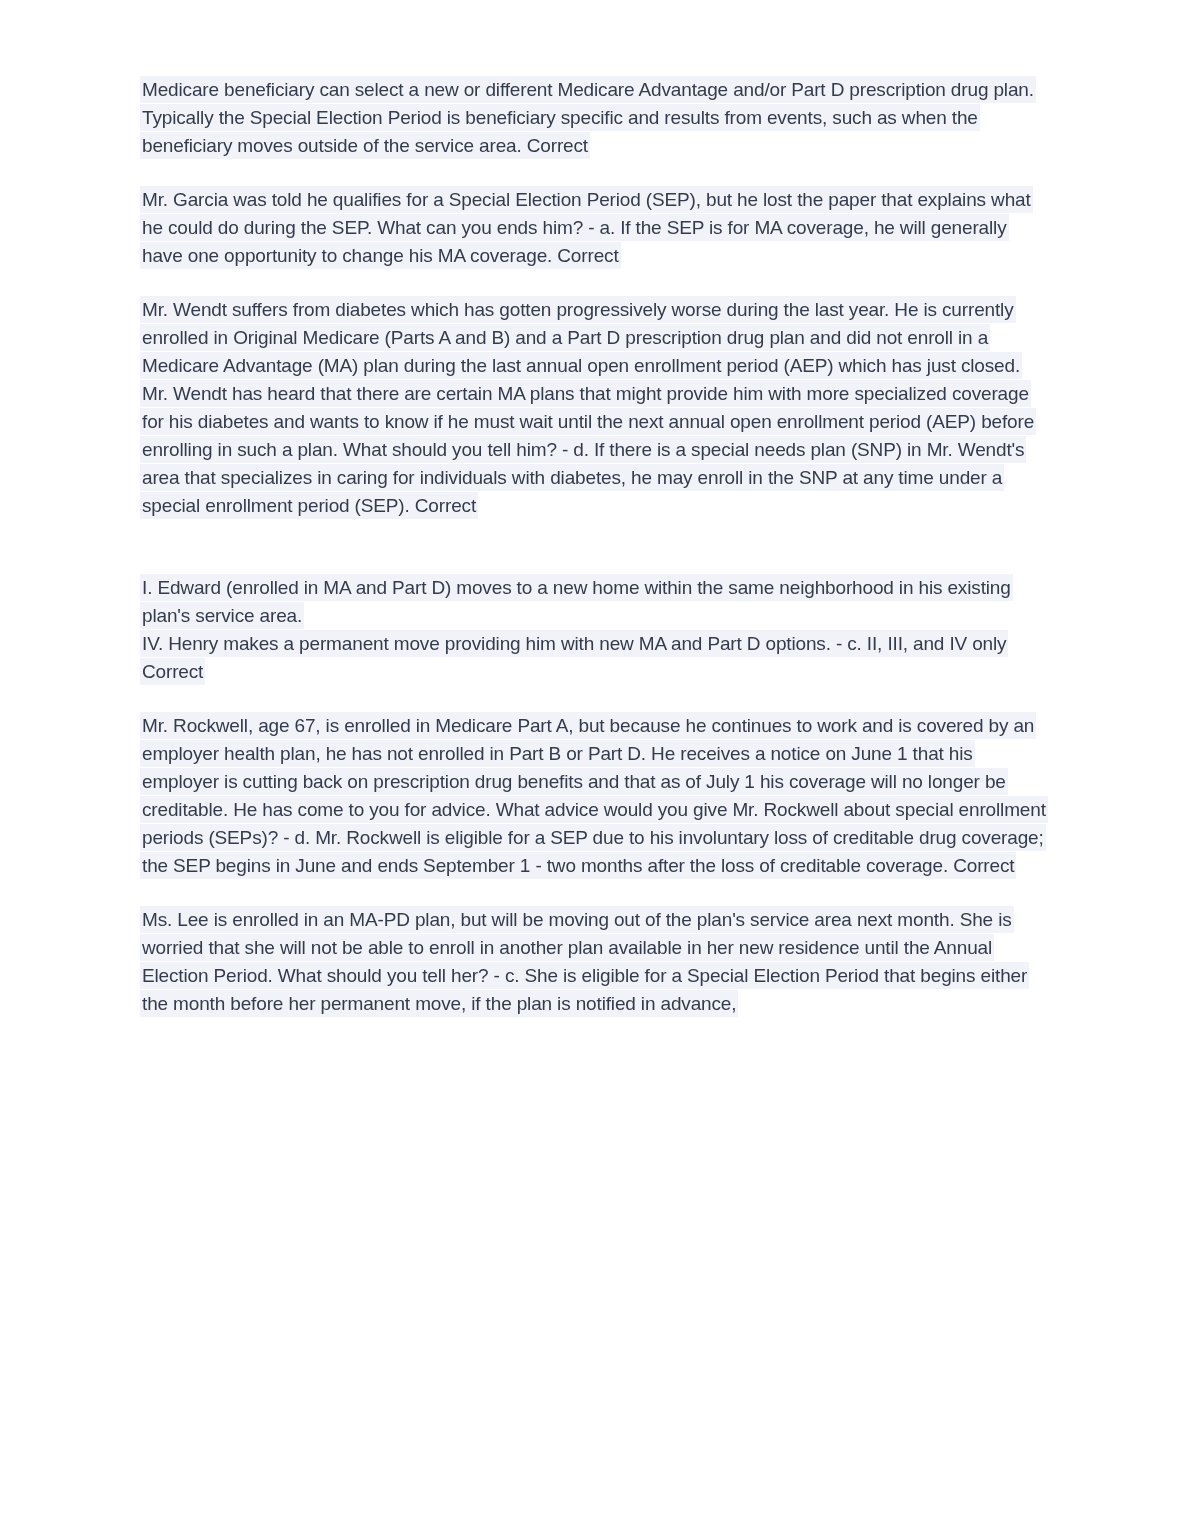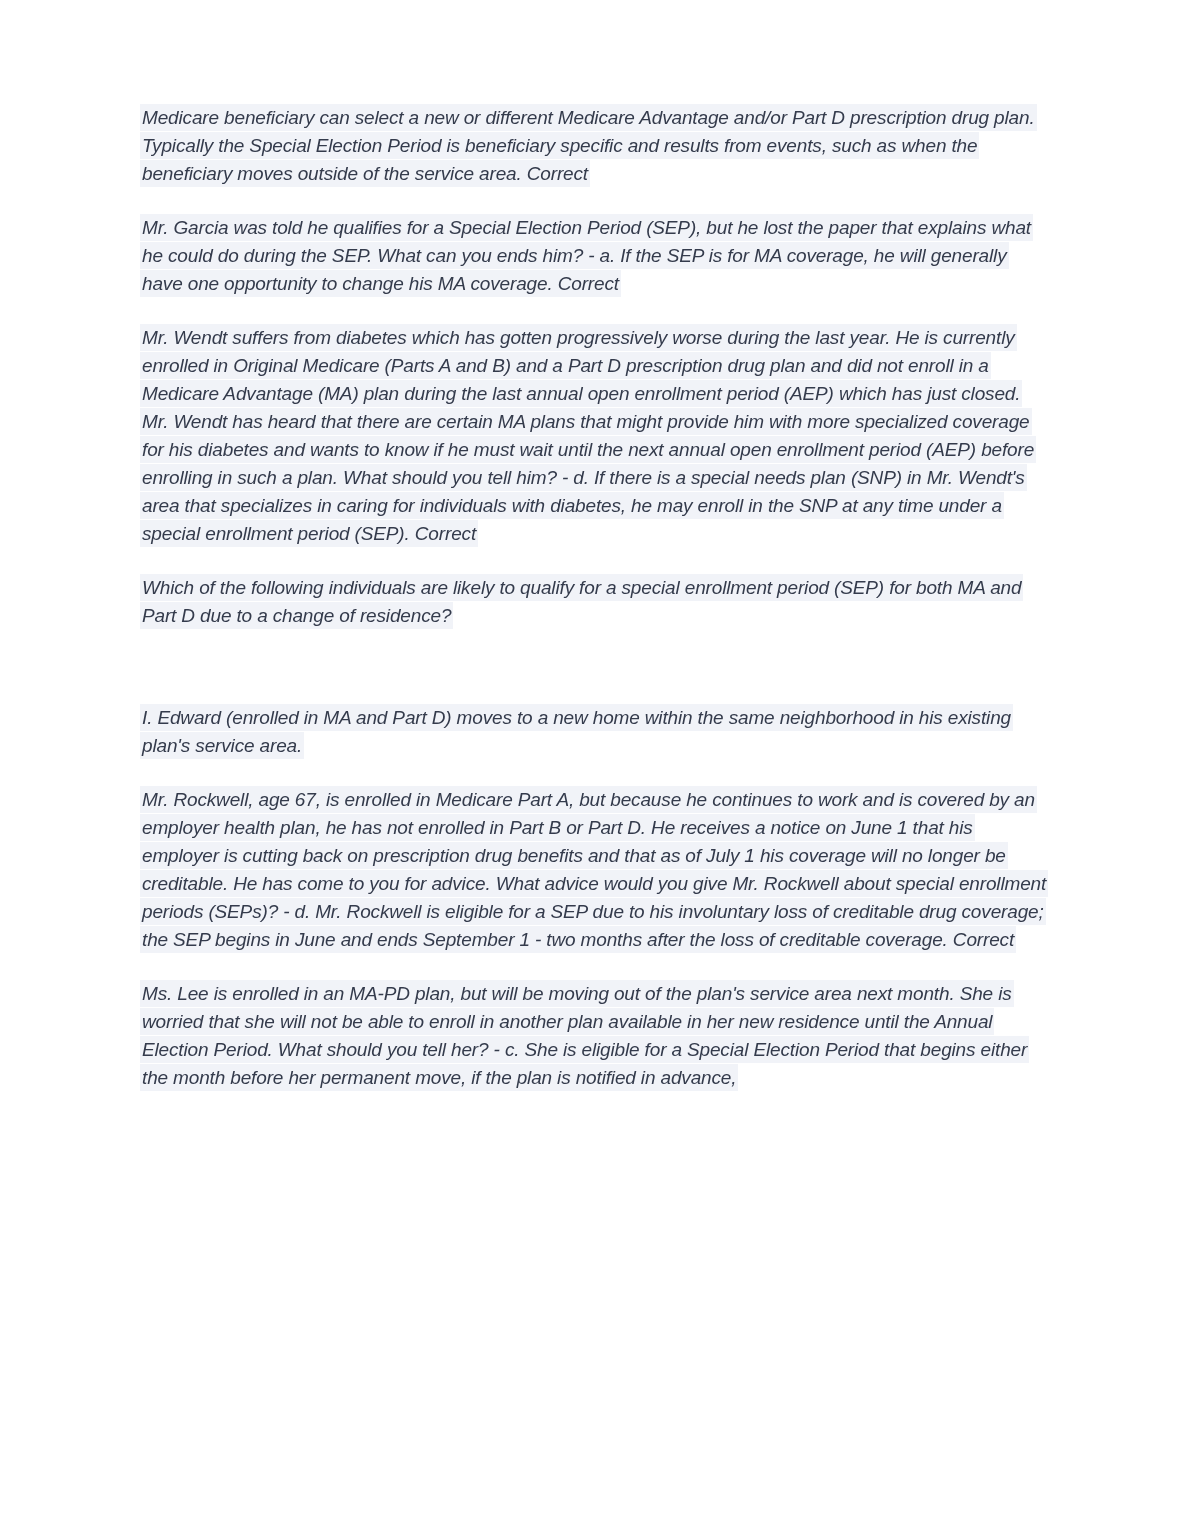--- a/index.html
+++ b/index.html
@@ -14,58 +14,57 @@
   body {
     width: 1190px;
     height: 1540px;
     overflow: hidden;
     font-family: "Liberation Sans", "DejaVu Sans", sans-serif;
   }
   .page {
     width: 1190px;
     height: 1180px;
     background: var(--page-bg);
-    padding: 104px 142px 0 140px;
-    font-style: italic;
+    padding: 76px 142px 0 140px;
   }
   .para {
     font-size: 19px;
     line-height: 28px;
     letter-spacing: -0.15px;
     color: var(--text-color);
     margin: 0 0 26px 0;
   }
   .hl {
     background: var(--highlight-color);
     padding: 3px 2px;
     -webkit-box-decoration-break: clone;
     box-decoration-break: clone;
   }
-  .list-line { display: block; margin-top: 20px; }
+  .list-line { display: block; }
   .blank-line {
     height: 28px;
     margin: 0 0 0 0;
   }
 </style>
 </head>
 <body>
 
 <div class="page">
 
   <p class="para"><span class="hl">Medicare beneficiary can select a new or different Medicare Advantage and/or Part D prescription drug plan. Typically the Special Election Period is beneficiary specific and results from events, such as when the beneficiary moves outside of the service area. Correct</span></p>
 
   <p class="para"><span class="hl">Mr. Garcia was told he qualifies for a Special Election Period (SEP), but he lost the paper that explains what he could do during the SEP. What can you ends him? - a. If the SEP is for MA coverage, he will generally have one opportunity to change his MA coverage. Correct</span></p>
 
   <p class="para"><span class="hl">Mr. Wendt suffers from diabetes which has gotten progressively worse during the last year. He is currently enrolled in Original Medicare (Parts A and B) and a Part D prescription drug plan and did not enroll in a Medicare Advantage (MA) plan during the last annual open enrollment period (AEP) which has just closed. Mr. Wendt has heard that there are certain MA plans that might provide him with more specialized coverage for his diabetes and wants to know if he must wait until the next annual open enrollment period (AEP) before enrolling in such a plan. What should you tell him? - d. If there is a special needs plan (SNP) in Mr. Wendt's area that specializes in caring for individuals with diabetes, he may enroll in the SNP at any time under a special enrollment period (SEP). Correct</span></p>
 
-  <p class="para"><span class="hl">Which of the following individuals are likely to qualify for a special enrollment period (SEP) for both MA and Part D due to a change of residence?</span></p>
 
   <div class="blank-line"></div>
 
   <div class="para">
     <span class="list-line"><span class="hl">I. Edward (enrolled in MA and Part D) moves to a new home within the same neighborhood in his existing plan's service area.</span></span>
+    <span class="list-line"><span class="hl">IV. Henry makes a permanent move providing him with new MA and Part D options. - c. II, III, and IV only Correct</span></span>
   </div>
 
   <p class="para"><span class="hl">Mr. Rockwell, age 67, is enrolled in Medicare Part A, but because he continues to work and is covered by an employer health plan, he has not enrolled in Part B or Part D. He receives a notice on June 1 that his employer is cutting back on prescription drug benefits and that as of July 1 his coverage will no longer be creditable. He has come to you for advice. What advice would you give Mr. Rockwell about special enrollment periods (SEPs)? - d. Mr. Rockwell is eligible for a SEP due to his involuntary loss of creditable drug coverage; the SEP begins in June and ends September 1 - two months after the loss of creditable coverage. Correct</span></p>
 
   <p class="para"><span class="hl">Ms. Lee is enrolled in an MA-PD plan, but will be moving out of the plan's service area next month. She is worried that she will not be able to enroll in another plan available in her new residence until the Annual Election Period. What should you tell her? - c. She is eligible for a Special Election Period that begins either the month before her permanent move, if the plan is notified in advance,</span></p>
 
 </div>
 
 </body></html>

